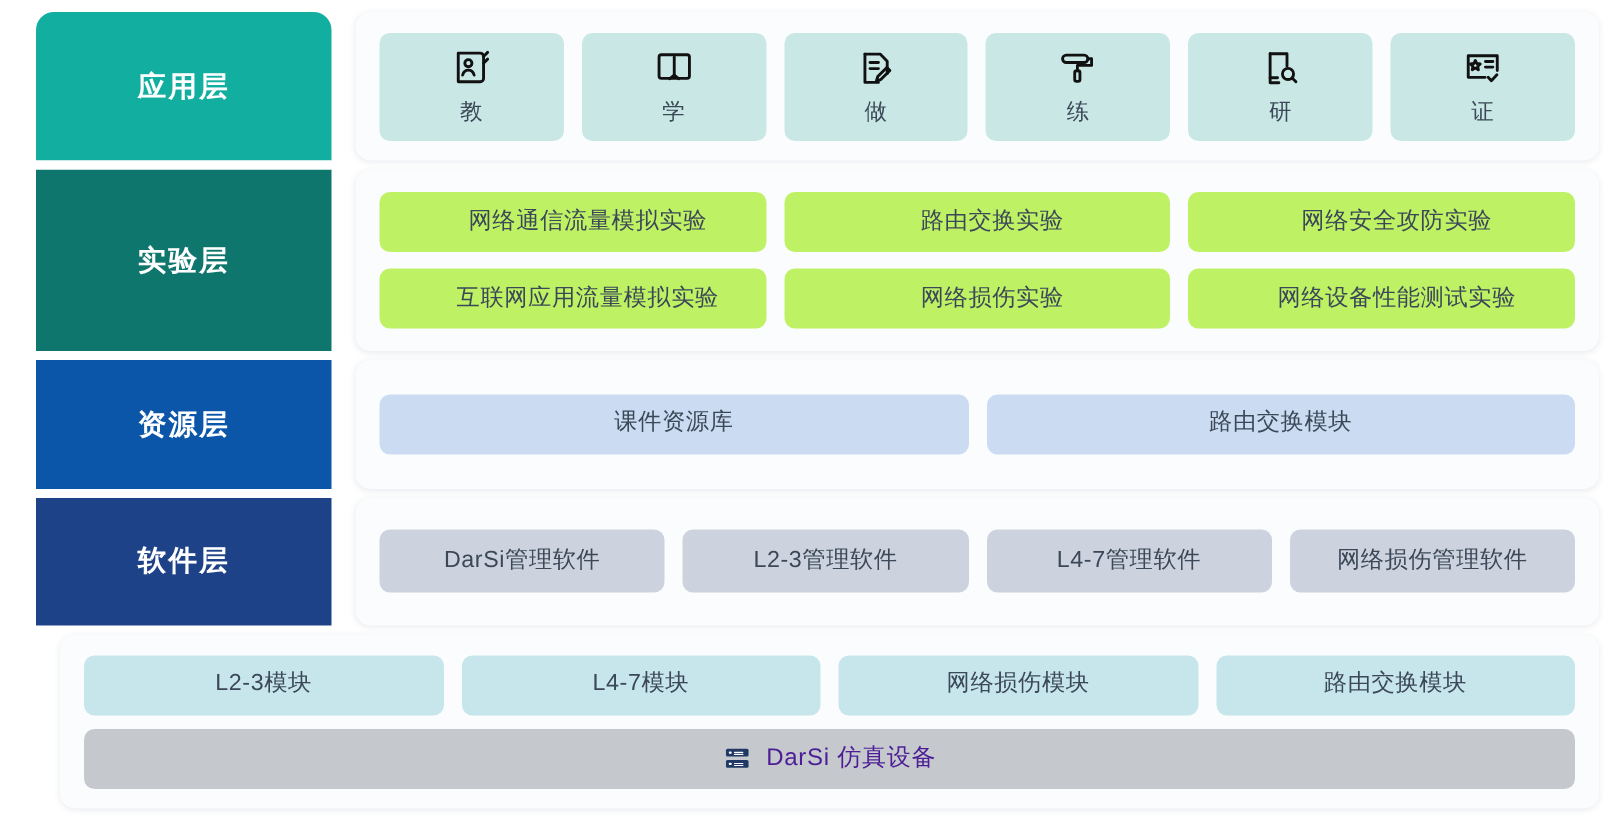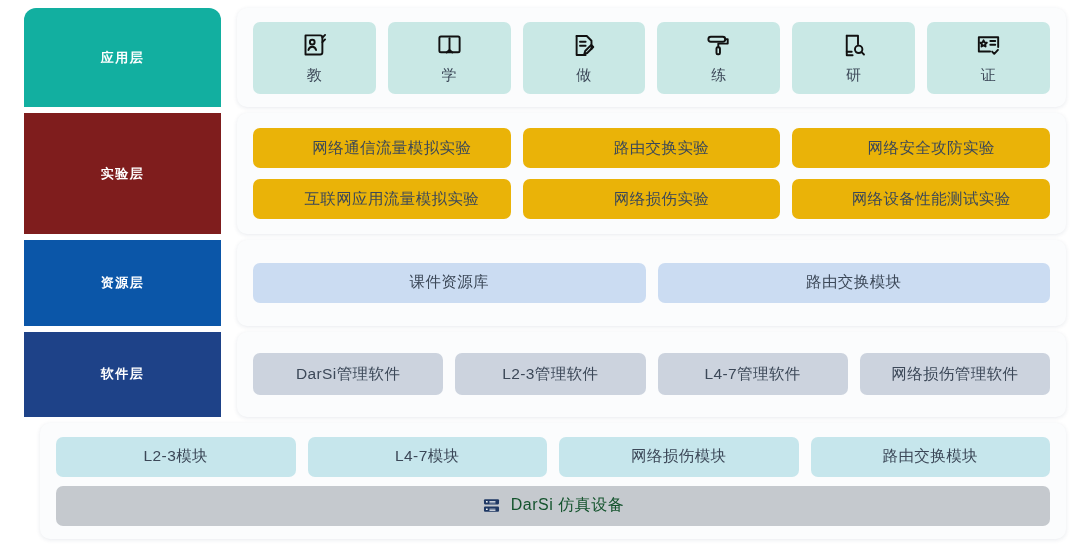--- a/index.html
+++ b/index.html
@@ -40,28 +40,28 @@
   .row-infra   { height: 119px; }
 
   
   .layer-label {
     flex: 0 0 197px;
     width: 197px;
     display: flex;
     align-items: center;
     justify-content: center;
     color: #ffffff;
-    font-size: 13px;
+    font-size: 19px;
     font-weight: bold;
     letter-spacing: 1.5px;
     position: relative;
     z-index: 3;
   }
   .row-app   .layer-label { background: #12afa0; border-radius: 12px 12px 0 0; }
-  .row-exp   .layer-label { background: #7f1d1d; }
+  .row-exp   .layer-label { background: #0f766e; }
   .row-res   .layer-label { background: #0b56a8; }
   .row-soft  .layer-label { background: #1e4288; }
   .row-infra .layer-label { background: #152944; border-radius: 0 0 12px 12px; }
 
   
   .layer-row + .layer-row .layer-label::before {
     content: "";
     position: absolute;
     top: -6px;
     left: 0;
@@ -118,21 +118,21 @@
   .chip-app .icon-wrap {
     display: flex;
     align-items: center;
     justify-content: center;
     height: 28px;
   }
   .chip-app svg { display: block; }
 
   
   .chip-exp {
-    background: #eab308;
+    background: #bef264;
     height: 40px;
     padding-left: 26px;
   }
 
   
   .chip-res {
     background: #cbdcf2;
     height: 40px;
   }
 
@@ -148,21 +148,21 @@
     height: 40px;
   }
   .device-bar {
     display: flex;
     align-items: center;
     justify-content: center;
     gap: 10px;
     background: #c5c9ce;
     border-radius: 7px;
     height: 40px;
-    color: #14532d;
+    color: #4c1d95;
     font-size: 16px;
     letter-spacing: 0.5px;
   }
   .device-bar svg { display: block; }
 
   
   .row-exp .layer-content { gap: 11px; }
   .row-infra .layer-content { gap: 9px; }
 </style>
 </head>

